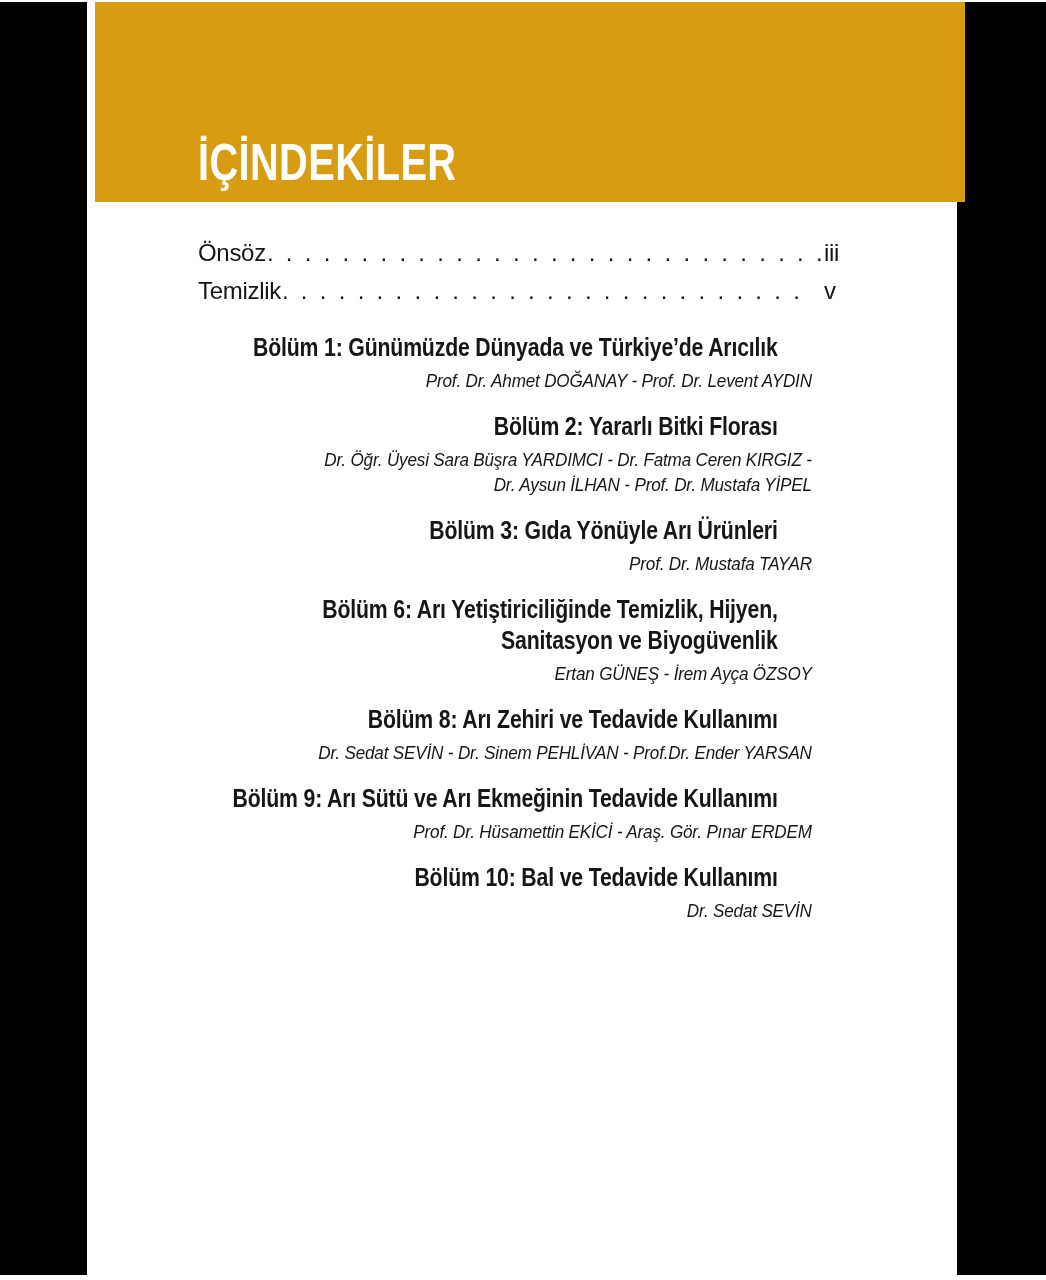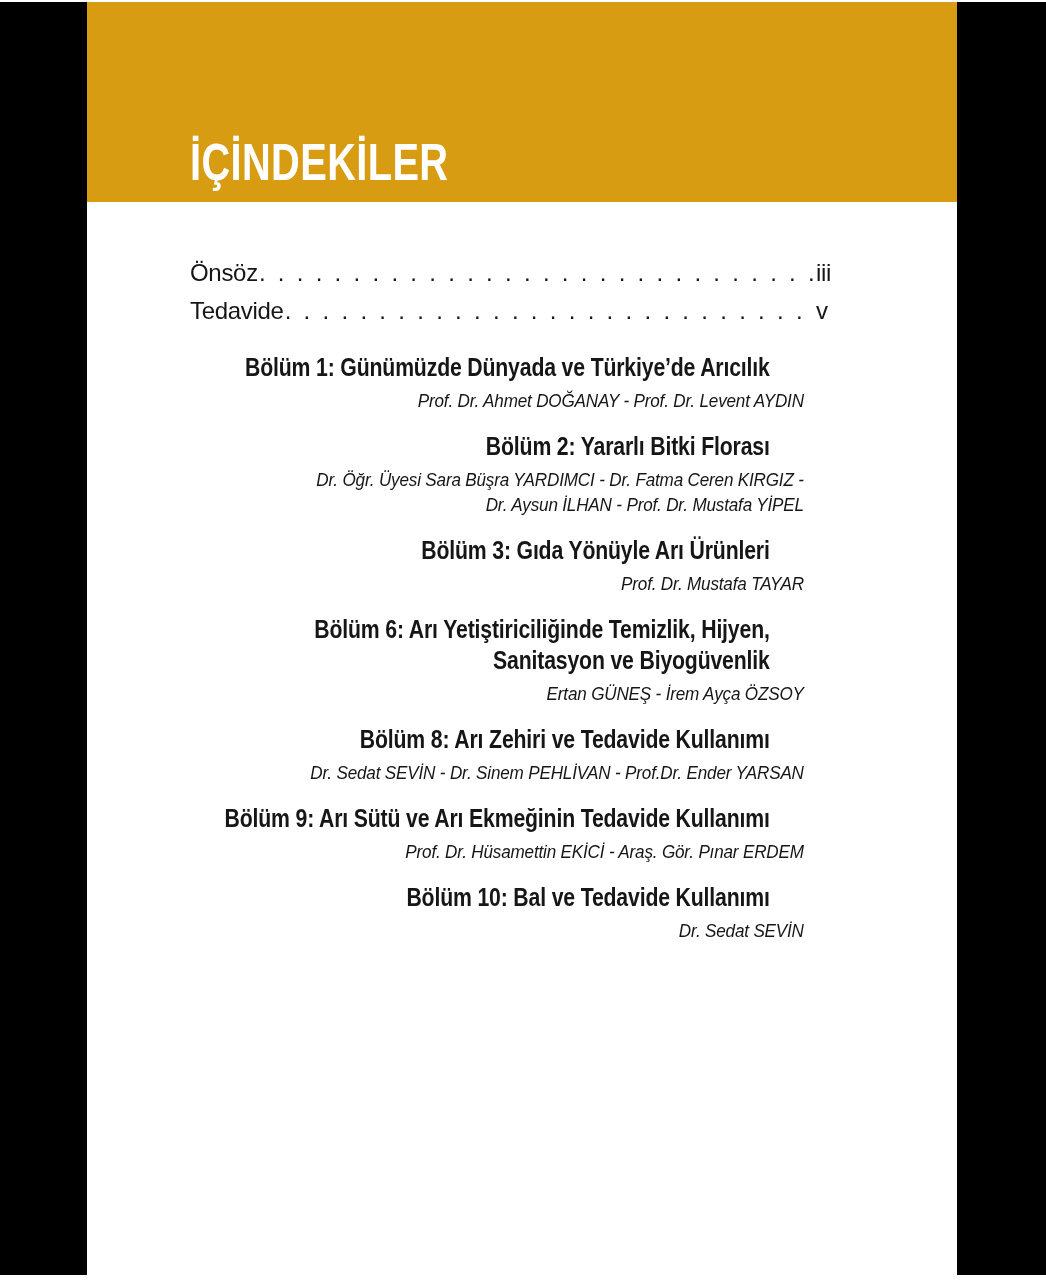--- a/index.html
+++ b/index.html
@@ -29,20 +29,21 @@
   }
   .bar-left  { left: 0;  width: 87px; }
   .bar-right { right: 0; width: 89px; }
   .page {
     position: absolute;
     left: 87px;
     top: 2px;
     width: 870px;
     height: 1273px;
     background: #ffffff;
+    padding-left: 8px;
   }
   .band {
     position: relative;
     width: 870px;
     height: 200px;
     background: var(--accent);
   }
   .band h1 {
     position: absolute;
     left: 103px;
@@ -50,21 +51,21 @@
     font-size: 51px;
     font-weight: 700;
     color: #ffffff;
     letter-spacing: 0.5px;
     white-space: nowrap;
     transform: scaleX(0.78);
     transform-origin: left bottom;
   }
   .content {
     margin-left: 103px;
-    margin-top: 56px;
+    margin-top: 36px;
     width: 682px;
     color: var(--ink);
   }
   .front { margin-bottom: 26px; }
   .toc-row {
     display: flex;
     align-items: baseline;
     font-size: 24px;
     line-height: 30px;
     margin-bottom: 8px;
@@ -122,21 +123,21 @@
 
     <main class="content">
 
       <section class="front">
         <div class="toc-row">
           <span class="toc-label">Önsöz</span>
           <span class="toc-dots">. . . . . . . . . . . . . . . . . . . . . . . . . . . . . .</span>
           <span class="toc-page">iii</span>
         </div>
         <div class="toc-row">
-          <span class="toc-label">Tedavide</span>
+          <span class="toc-label">Temizlik</span>
           <span class="toc-dots">. . . . . . . . . . . . . . . . . . . . . . . . . . . .</span>
           <span class="toc-page">v</span>
         </div>
       </section>
 
       <section class="chapters">
 
         <div class="chapter">
           <div class="chapter-title">Bölüm 1: Günümüzde Dünyada ve Türkiye’de Arıcılık</div>
           <div class="chapter-authors">Prof. Dr. Ahmet DOĞANAY - Prof. Dr. Levent AYDIN</div>

